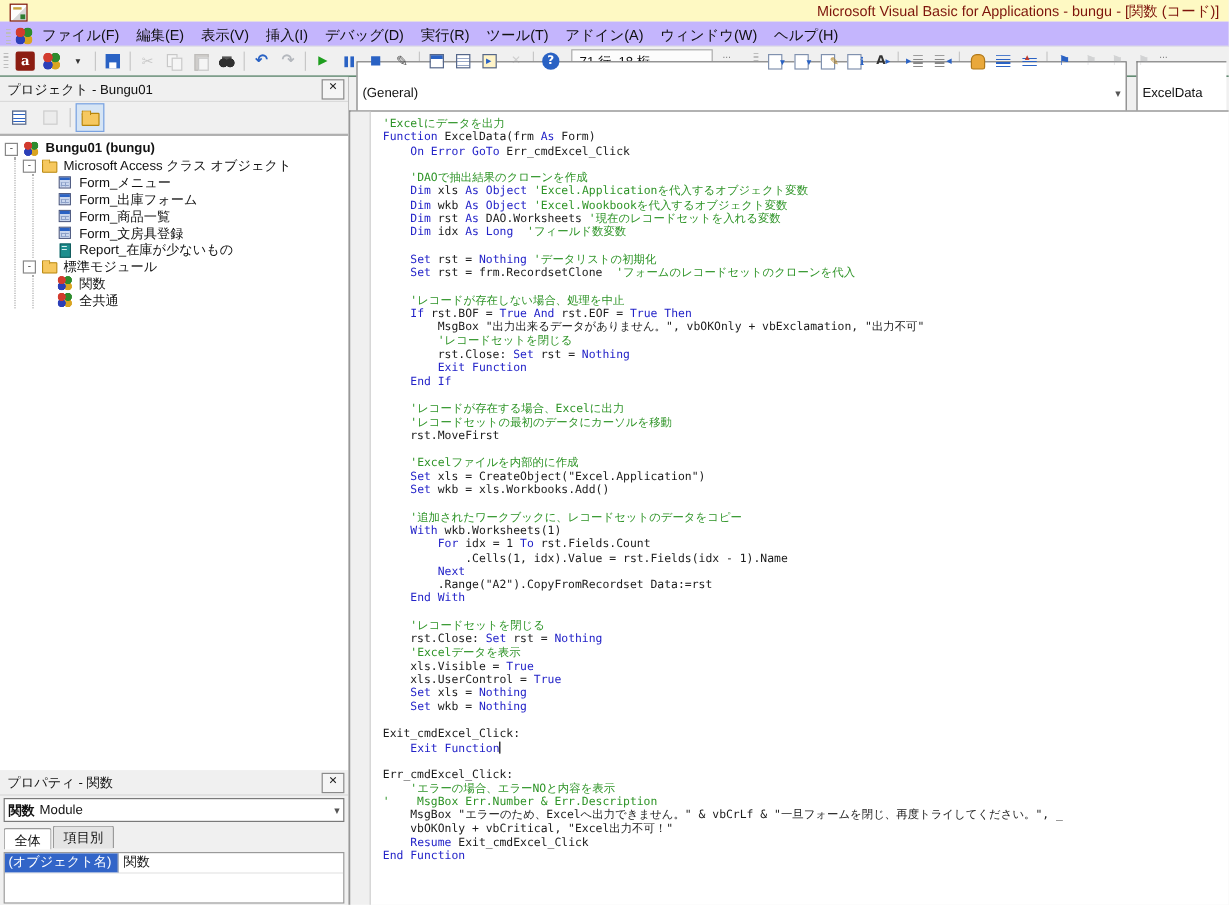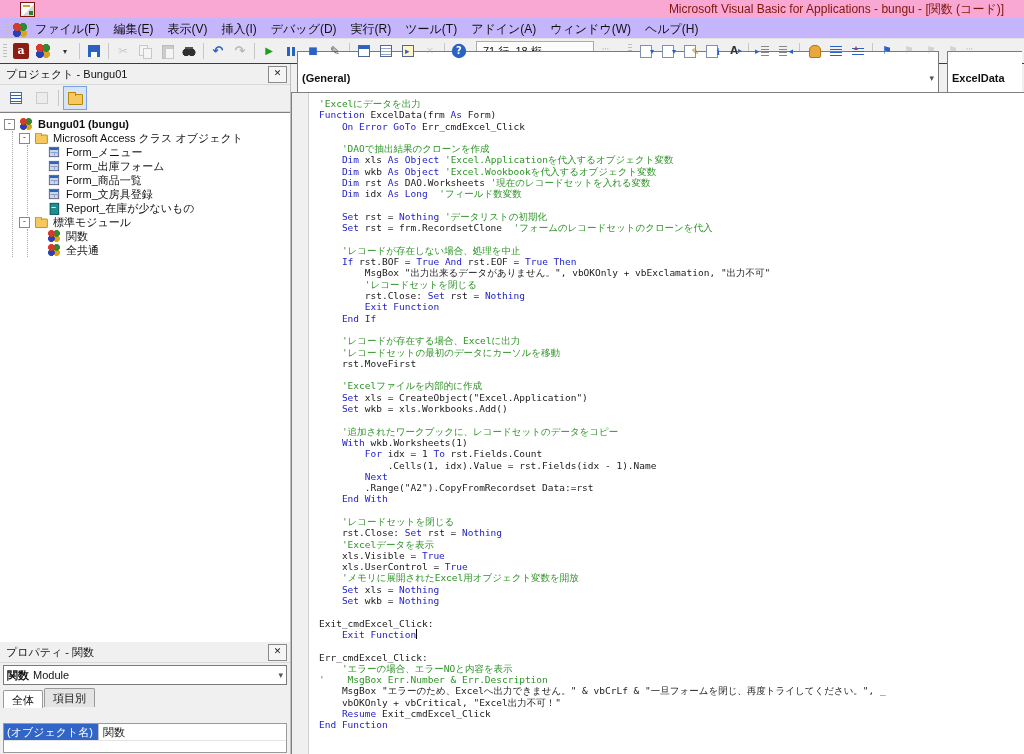--- a/index.html
+++ b/index.html
@@ -1,19 +1,19 @@
 <!DOCTYPE html>
 <html><head>
 <meta charset="utf-8">
 <style>
   html,body{margin:0;padding:0}
   body{width:1024px;height:754px;overflow:hidden;background:#F0F0F0;
        font-family:"Liberation Sans","DejaVu Sans",sans-serif;font-size:11px;color:#111;
        -webkit-font-smoothing:antialiased}
-  .titlebar{height:18px;background:#f9a8d4;display:flex;align-items:center;padding:0 20px}
+  .titlebar{height:18px;background:#fef9c3;display:flex;align-items:flex-end;padding:0 8px}
   .titletext{margin-left:auto;color:#7E150C;font-size:12px;white-space:nowrap}
   .appico{width:13px;height:13px;background:linear-gradient(135deg,#fdfdfd 55%,#d8d8d8 56%);border:1px solid #7E150C;position:relative}
   .appico::before{content:"";position:absolute;left:2px;top:2px;width:7px;height:2px;background:#C8A23C}
   .appico::after{content:"";position:absolute;right:1px;bottom:1px;width:4px;height:4px;background:#2E7D32}
   .menubar{height:20px;display:flex;align-items:flex-end;background:#c4b5fd;border-bottom:1px solid #E2E2E2;padding-left:2px}
   .grip{width:4px;height:14px;margin:0 3px;background:repeating-linear-gradient(180deg,#BDBDBD 0 1px,transparent 1px 3px);flex:none}
   .mitem{padding:2px 7px 3px;font-size:12px;white-space:nowrap;cursor:default}
   .toolbars{height:24px;display:flex;align-items:center;background:#F0F0F0;border-bottom:1px solid #14532d}
   .toolbar{display:flex;align-items:center;height:24px}
   .tbtn{width:20px;height:20px;display:flex;align-items:center;justify-content:center;border:1px solid transparent;border-radius:2px}
@@ -102,28 +102,28 @@
   .exp{width:9px;height:9px;flex:none;border:1px solid #888;background:#fff;font:8px/7px "DejaVu Sans Mono",monospace;text-align:center;color:#333;margin-right:3px}
   .kids{border-left:1px dotted #A9A9A9;margin-left:8px;padding-left:6px}
   .tree .ic{transform:scale(.85)}
   
   .props{height:114px;flex:none;display:flex;flex-direction:column;background:#F0F0F0}
   .combo{height:18px;margin:2px 3px;border:1px solid #7A7A7A;background:#fff;display:flex;align-items:center;padding:0 3px;white-space:nowrap}
   .combo .arrow{margin-left:auto;color:#555;font-size:9px}
   .ptabs{display:flex;align-items:flex-end;height:20px;padding:0 3px;gap:1px}
   .ptab{border:1px solid #9A9A9A;border-bottom:none;background:#E4E4E4;padding:2px 8px 1px;border-radius:2px 2px 0 0}
   .ptab.active{background:#fff;position:relative;top:1px;padding-bottom:0}
-  .pgrid{flex:1;margin:16px 3px 3px;border:1px solid #9A9A9A;background:#fff;overflow:hidden}
+  .pgrid{flex:1;margin:3px 3px 3px;border:1px solid #9A9A9A;background:#fff;overflow:hidden}
   .prow{display:flex;height:16px;line-height:16px;border-bottom:1px solid #E4E4E4}
   .prow .pname{width:88px;flex:none;padding:0 3px;background:#3265C8;color:#fff;border-right:1px solid #C0C0C0;white-space:nowrap}
   .prow .pval{padding:0 4px}
   
   .codewin{flex:1;display:flex;flex-direction:column;min-width:0}
   .codehdr{height:28px;background:#F0F0F0;display:flex;align-items:center;padding:0 2px 0 6px;gap:8px}
-  .codecombo{height:20px;border:1px solid #7A7A7A;background:#fff;display:flex;align-items:center;padding:16px 4px;font-weight:bold;white-space:nowrap}
+  .codecombo{height:20px;border:1px solid #7A7A7A;background:#fff;display:flex;align-items:center;padding:16px 4px;font-weight:normal;white-space:nowrap}
   .codecombo .arrow{margin-left:auto;color:#555;font-size:9px;padding-left:6px}
   .cc-left{flex:1}
   .cc-right{width:66px;flex:none;overflow:hidden;border-right:none}
   .codebody{flex:1;display:flex;border:1px solid #808080;border-right:none;border-bottom:none;background:#fff;overflow:hidden}
   .marginbar{width:16px;flex:none;background:#F0F0F0;border-right:1px solid #D0D0D0}
   .code{flex:1;padding:5px 0 0 10px;font-family:"DejaVu Sans Mono",monospace;font-size:9.5px;overflow:hidden;cursor:text}
   .cl{height:11.3px;line-height:11.3px;white-space:pre}
   .cl .k{color:#2323C8}
   .cl .c{color:#2E9427}
   .cl .t{color:#1A1A1A}
@@ -418,21 +418,20 @@
           <div class="cl"><span class="t">            .Cells(1, idx).Value = rst.Fields(idx - 1).Name</span></div>
           <div class="cl"><span class="t">        </span><span class="k">Next</span></div>
           <div class="cl"><span class="t">        .Range("A2").CopyFromRecordset Data:=rst</span></div>
           <div class="cl"><span class="t">    </span><span class="k">End With</span></div>
           <div class="cl">&nbsp;</div>
           <div class="cl"><span class="t">    </span><span class="c">'レコードセットを閉じる</span></div>
           <div class="cl"><span class="t">    rst.Close: </span><span class="k">Set</span><span class="t"> rst = </span><span class="k">Nothing</span></div>
           <div class="cl"><span class="t">    </span><span class="c">'Excelデータを表示</span></div>
           <div class="cl"><span class="t">    xls.Visible = </span><span class="k">True</span></div>
           <div class="cl"><span class="t">    xls.UserControl = </span><span class="k">True</span></div>
-          <div class="cl"><span class="t">    </span><span class="c">'メモリに展開されたExcel用オブジェクト変数を開放</span></div>
           <div class="cl"><span class="t">    </span><span class="k">Set</span><span class="t"> xls = </span><span class="k">Nothing</span></div>
           <div class="cl"><span class="t">    </span><span class="k">Set</span><span class="t"> wkb = </span><span class="k">Nothing</span></div>
           <div class="cl">&nbsp;</div>
           <div class="cl"><span class="t">Exit_cmdExcel_Click:</span></div>
           <div class="cl"><span class="t">    </span><span class="k">Exit Function</span><span class="cursor"></span></div>
           <div class="cl">&nbsp;</div>
           <div class="cl"><span class="t">Err_cmdExcel_Click:</span></div>
           <div class="cl"><span class="t">    </span><span class="c">'エラーの場合、エラーNOと内容を表示</span></div>
           <div class="cl"><span class="c">'    MsgBox Err.Number &amp; Err.Description</span></div>
           <div class="cl"><span class="t">    MsgBox "エラーのため、Excelへ出力できません。" &amp; vbCrLf &amp; "一旦フォームを閉じ、再度トライしてください。", _</span></div>

